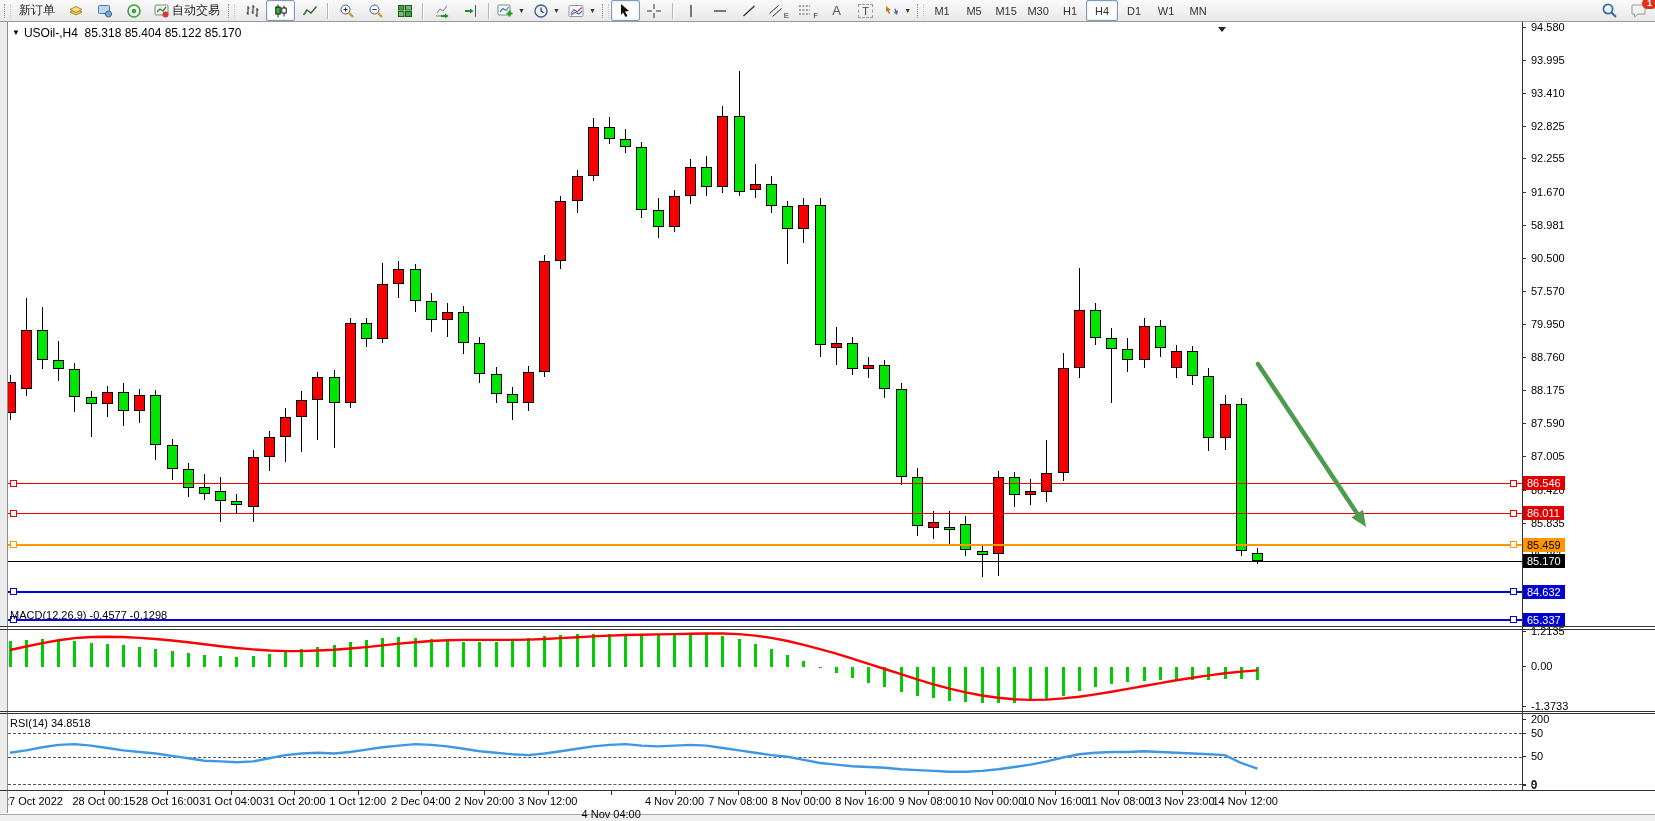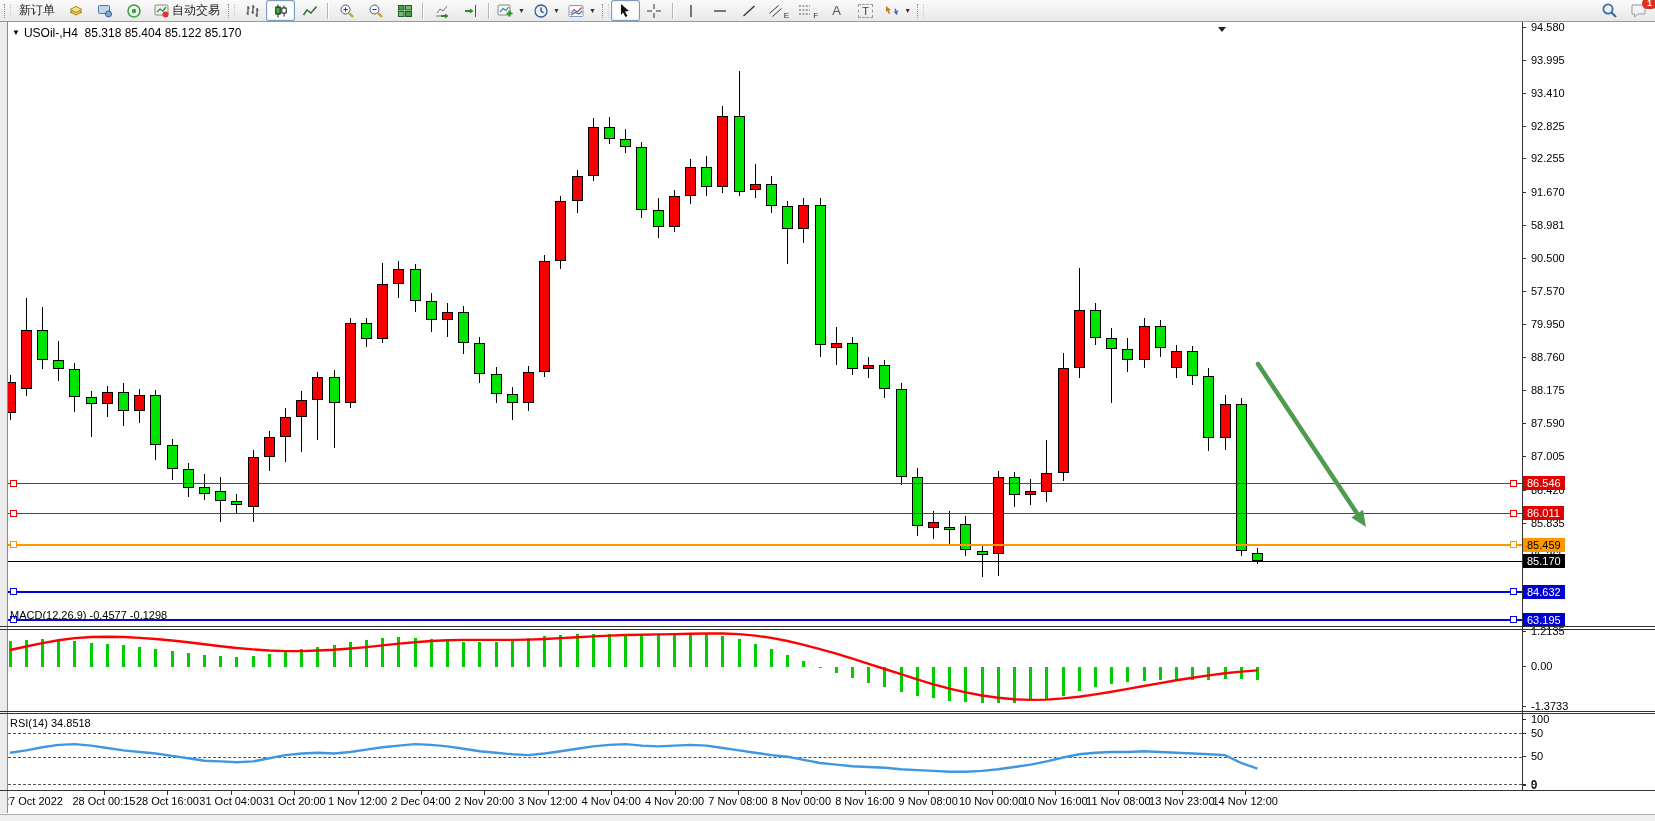--- a/index.html
+++ b/index.html
@@ -215,20 +215,31 @@
       </div>
       <div class="tbtn">
         <svg width="16" height="15" viewBox="0 0 16 15">
             <path d="M2 3l5 4-2 .4 1.2 3-1.4.6-1.3-3L2 9z" fill="#C08020"></path>
             <path d="M13 12 9.5 8.8l1.8-.3-1-2.6 1.3-.5 1 2.6 1.6-1z" fill="#4466BB"></path>
           </svg>
         <span class="caret">▼</span>
       </div>
     </div>
     <div class="grip"></div>
+    <div class="tgroup tf" id="tf-group">
+        <div class="tbtn">M1</div>
+        <div class="tbtn">M5</div>
+        <div class="tbtn">M15</div>
+        <div class="tbtn">M30</div>
+        <div class="tbtn">H1</div>
+        <div class="tbtn active">H4</div>
+        <div class="tbtn">D1</div>
+        <div class="tbtn">W1</div>
+        <div class="tbtn">MN</div>
+      </div>
     <div class="toolbar-right">
       <div class="tbtn">
         <svg width="17" height="17" viewBox="0 0 17 17">
             <circle cx="7" cy="7" r="4.6" fill="none" stroke="#3A6EA5" stroke-width="1.8"></circle>
             <line x1="10.5" y1="10.5" x2="15" y2="15" stroke="#3A6EA5" stroke-width="2.2"></line>
           </svg>
       </div>
       <div class="tbtn chatwrap">
         <svg width="18" height="16" viewBox="0 0 18 16">
             <path d="M2 2h13v9H8l-3.5 3V11H2z" fill="#F2F2F2" stroke="#999"></path>
@@ -479,21 +490,21 @@
     <div class="price-badge" style="position: absolute; top: 537.708px; background: rgb(255, 152, 0); color: rgb(0, 0, 0);">85.459</div>
     <div style="position: absolute; left: 8px; top: 560.612px; width: 1514px; height: 1px; background: rgb(0, 0, 0); z-index: 10;"></div>
     <div class="price-badge" style="position: absolute; top: 554.112px; background: rgb(0, 0, 0); color: rgb(255, 255, 255);">85.170</div>
     <div style="position: absolute; left: 8px; top: 590.648px; width: 1514px; height: 2px; background: rgb(0, 0, 224); z-index: 10;"></div>
     <div style="position: absolute; left: 10px; top: 588.148px; width: 7px; height: 7px; box-sizing: border-box; background: rgb(255, 255, 255); border: 1px solid rgb(0, 0, 224); z-index: 11;"></div>
     <div style="position: absolute; left: 1510px; top: 588.148px; width: 7px; height: 7px; box-sizing: border-box; background: rgb(255, 255, 255); border: 1px solid rgb(0, 0, 224); z-index: 11;"></div>
     <div class="price-badge" style="position: absolute; top: 584.648px; background: rgb(0, 0, 208); color: rgb(255, 255, 255);">84.632</div>
     <div style="position: absolute; left: 8px; top: 618.688px; width: 1514px; height: 2px; background: rgb(0, 0, 224); z-index: 10;"></div>
     <div style="position: absolute; left: 10px; top: 616.188px; width: 7px; height: 7px; box-sizing: border-box; background: rgb(255, 255, 255); border: 1px solid rgb(0, 0, 224); z-index: 11;"></div>
     <div style="position: absolute; left: 1510px; top: 616.188px; width: 7px; height: 7px; box-sizing: border-box; background: rgb(255, 255, 255); border: 1px solid rgb(0, 0, 224); z-index: 11;"></div>
-    <div class="price-badge" style="position: absolute; top: 612.688px; background: rgb(0, 0, 208); color: rgb(255, 255, 255);">63.195</div>
+    <div class="price-badge" style="position: absolute; top: 612.688px; background: rgb(0, 0, 208); color: rgb(255, 255, 255);">65.337</div>
     <div style="position: absolute; left: 8.5px; top: 640.744px; width: 3px; height: 25.956px; background: rgb(0, 204, 0); z-index: 4;"></div>
     <div style="position: absolute; left: 24.7px; top: 639.879px; width: 3px; height: 26.8212px; background: rgb(0, 204, 0); z-index: 4;"></div>
     <div style="position: absolute; left: 40.9px; top: 639.302px; width: 3px; height: 27.398px; background: rgb(0, 204, 0); z-index: 4;"></div>
     <div style="position: absolute; left: 57.1px; top: 639.879px; width: 3px; height: 26.8212px; background: rgb(0, 204, 0); z-index: 4;"></div>
     <div style="position: absolute; left: 73.3px; top: 641.321px; width: 3px; height: 25.3792px; background: rgb(0, 204, 0); z-index: 4;"></div>
     <div style="position: absolute; left: 89.5px; top: 642.763px; width: 3px; height: 23.9372px; background: rgb(0, 204, 0); z-index: 4;"></div>
     <div style="position: absolute; left: 105.7px; top: 644.205px; width: 3px; height: 22.4952px; background: rgb(0, 204, 0); z-index: 4;"></div>
     <div style="position: absolute; left: 121.9px; top: 645.358px; width: 3px; height: 21.3416px; background: rgb(0, 204, 0); z-index: 4;"></div>
     <div style="position: absolute; left: 138.1px; top: 646.512px; width: 3px; height: 20.188px; background: rgb(0, 204, 0); z-index: 4;"></div>
     <div style="position: absolute; left: 154.3px; top: 648.819px; width: 3px; height: 17.8808px; background: rgb(0, 204, 0); z-index: 4;"></div>
@@ -568,48 +579,48 @@
     <div class="axis-tick" style="position: absolute; left: 1522px; top: 631.203px;"></div>
     <div class="axis-label" style="position: absolute; left: 1531px; top: 625.203px;">1.2135</div>
     <div class="axis-tick" style="position: absolute; left: 1522px; top: 666.2px;"></div>
     <div class="axis-label" style="position: absolute; left: 1531px; top: 660.2px;">0.00</div>
     <div class="axis-tick" style="position: absolute; left: 1522px; top: 705.806px;"></div>
     <div class="axis-label" style="position: absolute; left: 1531px; top: 699.806px;">-1.3733</div>
     <div class="rsi-dash" style="position: absolute; top: 733px;"></div>
     <div class="rsi-dash" style="position: absolute; top: 756.7px;"></div>
     <div class="rsi-dash" style="position: absolute; top: 784.35px;"></div>
     <div class="axis-tick" style="position: absolute; left: 1522px; top: 718.5px;"></div>
-    <div class="axis-label" style="position: absolute; left: 1531px; top: 712.5px;">100</div>
+    <div class="axis-label" style="position: absolute; left: 1531px; top: 712.5px;">200</div>
     <div class="axis-tick" style="position: absolute; left: 1522px; top: 732.5px;"></div>
     <div class="axis-label" style="position: absolute; left: 1531px; top: 726.5px;">50</div>
     <div class="axis-tick" style="position: absolute; left: 1522px; top: 756.2px;"></div>
     <div class="axis-label" style="position: absolute; left: 1531px; top: 750.2px;">50</div>
     <div class="axis-tick" style="position: absolute; left: 1522px; top: 783.85px;"></div>
     <div class="axis-label" style="position: absolute; left: 1531px; top: 777.85px;">9</div>
     <div class="axis-tick" style="position: absolute; left: 1522px; top: 784.5px;"></div>
     <div class="axis-label" style="position: absolute; left: 1531px; top: 778.5px;">0</div>
     <div class="date-label" style="position: absolute; left: 3px;">27 Oct 2022</div>
     <div class="date-tick" style="position: absolute; left: 104px;"></div>
     <div class="date-label" style="position: absolute; left: 68px; width: 72px; text-align: center;">28 Oct 00:15</div>
     <div class="date-tick" style="position: absolute; left: 167.4px;"></div>
     <div class="date-label" style="position: absolute; left: 131.4px; width: 72px; text-align: center;">28 Oct 16:00</div>
     <div class="date-tick" style="position: absolute; left: 230.8px;"></div>
     <div class="date-label" style="position: absolute; left: 194.8px; width: 72px; text-align: center;">31 Oct 04:00</div>
     <div class="date-tick" style="position: absolute; left: 294.2px;"></div>
     <div class="date-label" style="position: absolute; left: 258.2px; width: 72px; text-align: center;">31 Oct 20:00</div>
     <div class="date-tick" style="position: absolute; left: 357.6px;"></div>
-    <div class="date-label" style="position: absolute; left: 321.6px; width: 72px; text-align: center;">1 Nov 12:00</div>
+    <div class="date-label" style="position: absolute; left: 321.6px; width: 72px; text-align: center;">1 Oct 12:00</div>
     <div class="date-tick" style="position: absolute; left: 421px;"></div>
     <div class="date-label" style="position: absolute; left: 385px; width: 72px; text-align: center;">2 Dec 04:00</div>
     <div class="date-tick" style="position: absolute; left: 484.4px;"></div>
     <div class="date-label" style="position: absolute; left: 448.4px; width: 72px; text-align: center;">2 Nov 20:00</div>
     <div class="date-tick" style="position: absolute; left: 547.8px;"></div>
     <div class="date-label" style="position: absolute; left: 511.8px; width: 72px; text-align: center;">3 Nov 12:00</div>
     <div class="date-tick" style="position: absolute; left: 611.2px;"></div>
-    <div class="date-label" style="position: absolute; left: 575.2px; width: 72px; text-align: center;">4 Nov 04:00</div>
+    <div class="date-label" style="position: absolute; left: 575.2px; width: 72px; text-align: center; margin-top: 13px;">4 Nov 04:00</div>
     <div class="date-tick" style="position: absolute; left: 674.6px;"></div>
     <div class="date-label" style="position: absolute; left: 638.6px; width: 72px; text-align: center;">4 Nov 20:00</div>
     <div class="date-tick" style="position: absolute; left: 738px;"></div>
     <div class="date-label" style="position: absolute; left: 702px; width: 72px; text-align: center;">7 Nov 08:00</div>
     <div class="date-tick" style="position: absolute; left: 801.4px;"></div>
     <div class="date-label" style="position: absolute; left: 765.4px; width: 72px; text-align: center;">8 Nov 00:00</div>
     <div class="date-tick" style="position: absolute; left: 864.8px;"></div>
     <div class="date-label" style="position: absolute; left: 828.8px; width: 72px; text-align: center;">8 Nov 16:00</div>
     <div class="date-tick" style="position: absolute; left: 928.2px;"></div>
     <div class="date-label" style="position: absolute; left: 892.2px; width: 72px; text-align: center;">9 Nov 08:00</div>

